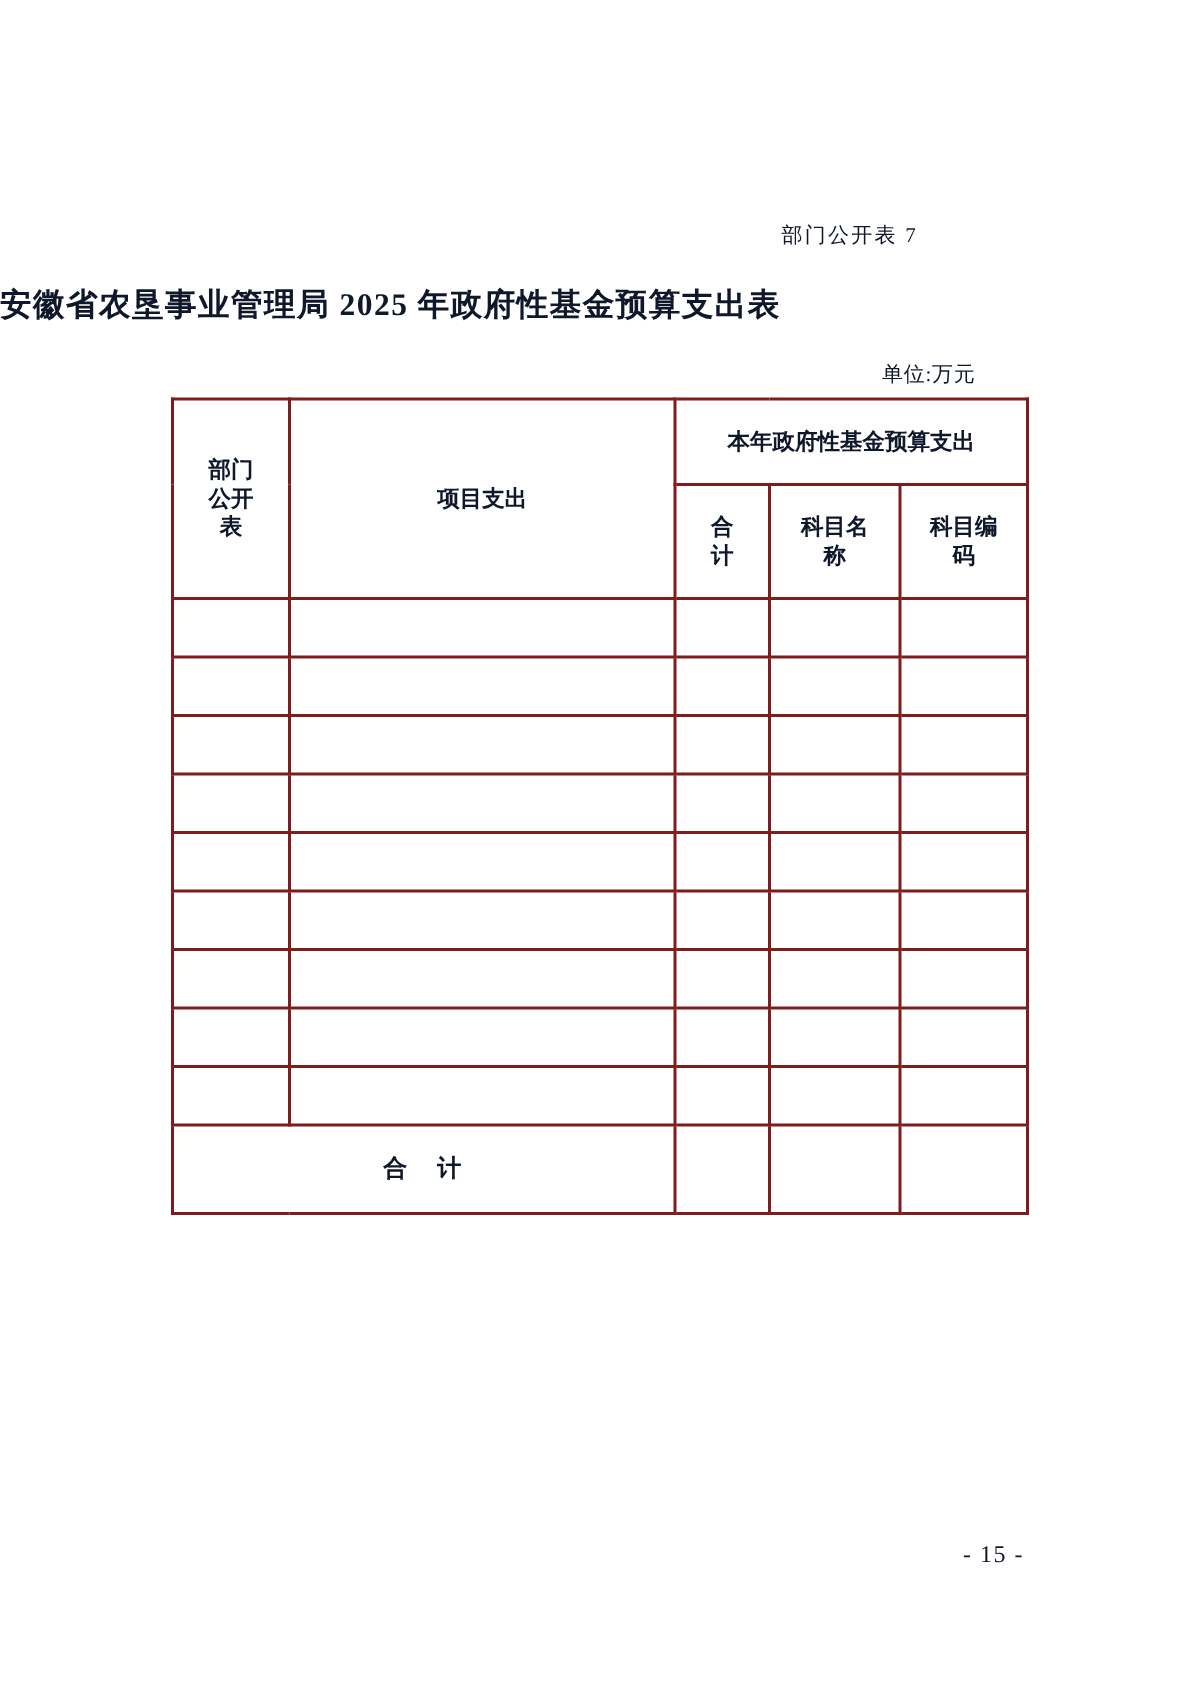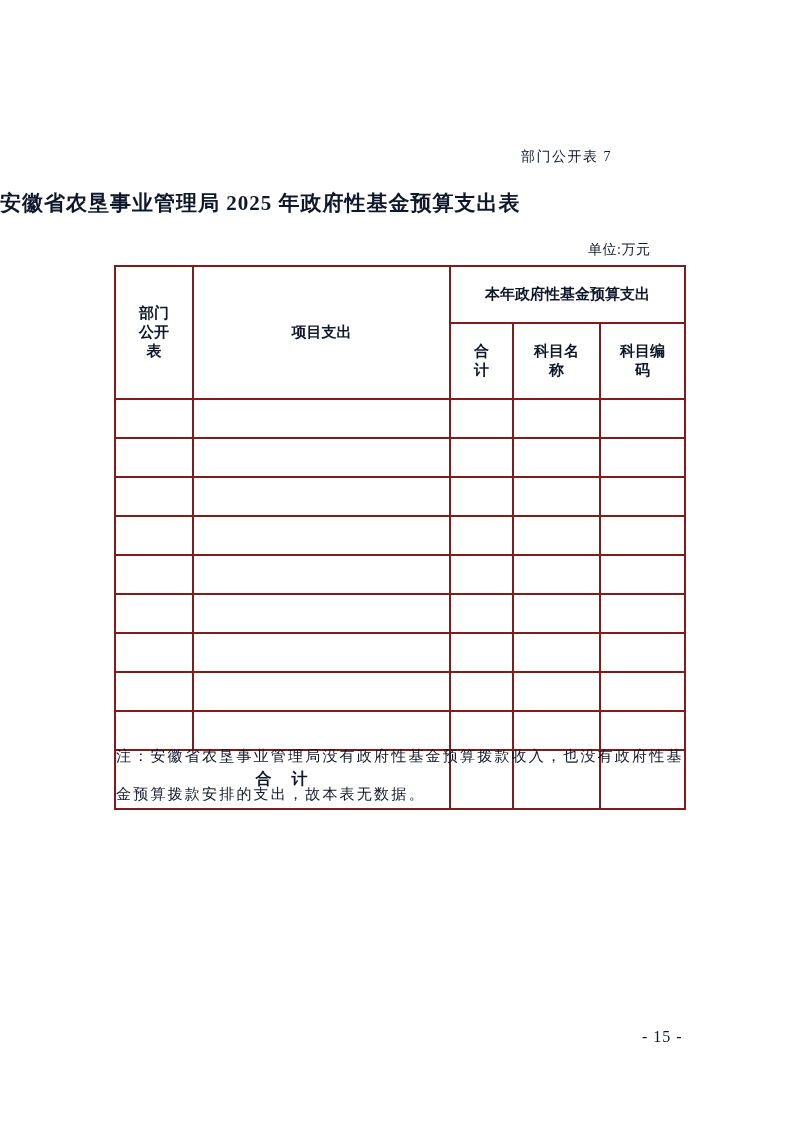--- a/index.html
+++ b/index.html
@@ -186,20 +186,16 @@
     <tfoot>
       <tr>
         <td colspan="2" class="total-label">合 计</td>
         <td></td>
         <td></td>
         <td></td>
       </tr>
     </tfoot>
   </table>
 
-  <div class="note">
-    <div>注：安徽省农垦事业管理局没有政府性基金预算拨款收入，也没有政府性基</div>
-    <div>金预算拨款安排的支出，故本表无数据。</div>
-  </div>
 
   <div class="page-number">- 15 -</div>
 
 </div>
 
 </body></html>

